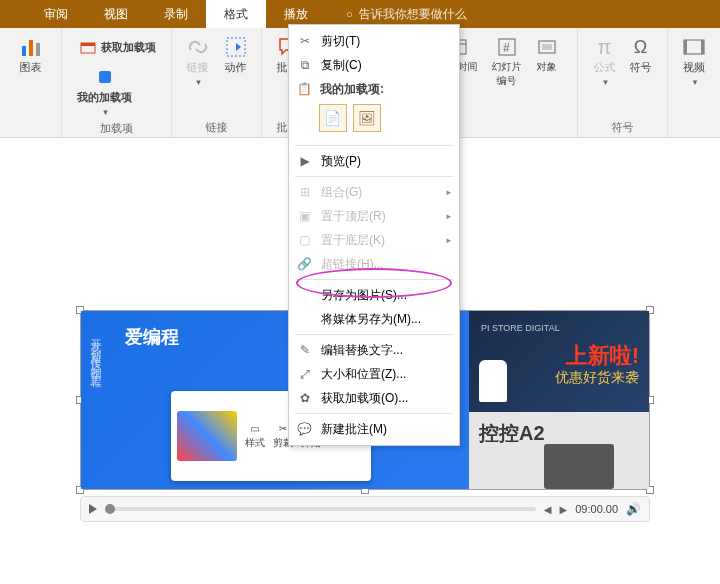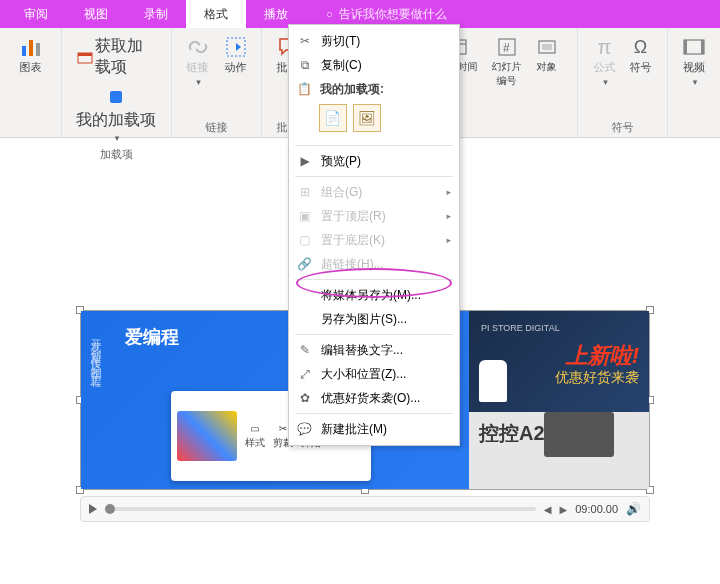--- a/index.html
+++ b/index.html
@@ -1,29 +1,29 @@
 <!DOCTYPE html>
 <html><head>
 <meta charset="utf-8">
 <style>
   * { box-sizing: border-box; margin: 0; padding: 0; }
   body { font-family: "Microsoft YaHei", sans-serif; font-size: 12px; background: #fff; width: 720px; height: 584px; overflow: hidden; position: relative; }
-  .tabbar { background: #d946ef; height: 28px; display: flex; align-items: center; color: #fff; padding-left: 6px; }
+  .tabbar { background: #a16207; height: 28px; display: flex; align-items: center; color: #fff; padding-left: 26px; }
   .tab { padding: 0 18px; height: 28px; line-height: 28px; cursor: pointer; }
   .tab.active { background: #fff; color: #333; }
   .search-hint { margin-left: 20px; color: #fff; opacity: .85; display: flex; align-items: center; gap: 6px; }
   .search-hint::before { content: "○"; font-size: 11px; }
   .ribbon { background: #f3f2f1; height: 110px; border-bottom: 1px solid #d6d6d6; display: flex; }
   .rgroup { border-right: 1px solid #e1e1e1; padding: 6px 10px 2px; display: flex; flex-direction: column; justify-content: space-between; align-items: center; }
   .rgroup .caption { font-size: 11px; color: #666; text-align: center; padding-top: 2px; }
   .rstack { display: flex; flex-direction: column; gap: 4px; align-items: flex-start; }
   .rrow { display: flex; align-items: center; gap: 4px; }
   .ribbtn { display: flex; flex-direction: column; align-items: center; gap: 2px; font-size: 11px; color: #444; cursor: pointer; padding: 2px 4px; }
   .ribbtn .ico { width: 22px; height: 22px; display: flex; align-items: center; justify-content: center; }
-  .small-label { font-size: 16px; color: #444; }
+  .small-label { font-size: 11px; color: #444; font-weight: bold; }
   .dd::after { content: "▾"; font-size: 9px; margin-left: 2px; color: #666; }
   .gray { color: #bbb; }
   .context-menu { position: absolute; top: 24px; left: 288px; width: 172px; background: #fff; border: 1px solid #ccc; box-shadow: 2px 2px 6px rgba(0,0,0,.2); z-index: 50; padding: 4px 0; }
   .cm-item { display: flex; align-items: center; padding: 4px 10px 4px 8px; gap: 8px; height: 24px; cursor: pointer; position: relative; }
   .cm-item.disabled { color: #bbb; cursor: default; }
   .cm-ico { width: 16px; height: 16px; flex-shrink: 0; display: flex; align-items: center; justify-content: center; font-size: 12px; color: #666; }
   .cm-item.disabled .cm-ico { color: #ccc; }
   .cm-arrow { position: absolute; right: 8px; font-size: 9px; color: #888; }
   .cm-sep { height: 1px; background: #e3e3e3; margin: 3px 6px; }
   .cm-section-label { font-weight: 600; padding: 4px 10px 2px 32px; color: #444; }
@@ -42,23 +42,23 @@
   .left-pane .v { writing-mode: vertical-rl; font-size: 11px; letter-spacing: 2px; color: rgba(255,255,255,.6); position: absolute; left: 6px; top: 20px; line-height: 18px; }
   .left-pane .big { font-size: 18px; font-weight: 700; }
   .left-pane .sub { font-size: 13px; margin-top: 8px; }
   .mac-window { position: absolute; bottom: 8px; left: 90px; width: 200px; height: 90px; background: #fff; border-radius: 4px; box-shadow: 0 2px 6px rgba(0,0,0,.3); padding: 6px; display: flex; gap: 8px; align-items: center; }
   .mac-window .thumb { width:60px; height:50px; background: linear-gradient(45deg,#f44,#48f,#fc0); border-radius:3px; }
   .mw-btn { font-size:10px; display:flex; flex-direction:column; align-items:center; gap:2px; color:#444; }
   .right-pane { width: 180px; display: flex; flex-direction: column; }
   .rp-top { flex:1; background: linear-gradient(135deg,#1a2d4a,#26436e); color:#fff; position:relative; padding:12px; }
   .rp-top .badge { font-size:9px; opacity:.7; }
   .rp-top .lamp { position:absolute; left:10px; bottom:10px; width:28px; height:42px; background:#fff; border-radius:6px 6px 2px 2px; }
-  .rp-top .title { position:absolute; right:10px; top:30px; font-size:22px; font-weight:800; color:#ff3b1f; font-style:italic; }
+  .rp-top .title { position:absolute; right:10px; top:30px; font-size:22px; font-weight:800; color:#ff3b1f; }
   .rp-top .sub { position:absolute; right:10px; top:58px; font-size:14px; color:#f5c84a; }
-  .rp-bot { flex:1; background:#e6e6e6; position:relative; display:flex; align-items:flex-start; justify-content:center; }
+  .rp-bot { flex:1; background:#e6e6e6; position:relative; display:flex; align-items:flex-end; justify-content:center; }
   .rp-bot .t { position:absolute; left:10px; top:8px; font-size:20px; font-weight:800; color:#3a3a3a; }
   .rp-bot .box { width:70px; height:45px; background:#555; border-radius:3px; margin-left:40px; }
   .playbar { margin-top: 6px; height: 26px; background: #f7f7f7; border: 1px solid #ddd; border-radius: 4px; display: flex; align-items: center; padding: 0 8px; gap: 8px; }
   .playbtn { width:0; height:0; border-left:8px solid #666; border-top:5px solid transparent; border-bottom:5px solid transparent; cursor:pointer; }
   .track { flex:1; height:4px; background:#ddd; border-radius:2px; position:relative; }
   .track::before { content:""; position:absolute; left:0; top:-3px; width:10px; height:10px; border-radius:50%; background:#888; }
   .time { font-size:11px; color:#444; }
   .skip { font-size:10px; color:#666; cursor:pointer; }
   .vol { font-size:12px; color:#666; cursor:pointer; }
   svg { display:block; }
@@ -241,38 +241,38 @@
       <span>置于底层(K)</span>
       <span class="cm-arrow">▸</span>
     </div>
   <div class="cm-item disabled">
       <span class="cm-ico">🔗</span>
       <span>超链接(H)...</span>
     </div>
   <div class="cm-sep"></div>
   <div class="cm-item">
       <span class="cm-ico"></span>
+      <span>另存为图片(S)...</span>
+    </div>
+  <div class="cm-item">
+      <span class="cm-ico"></span>
       <span>将媒体另存为(M)...</span>
-    </div>
-  <div class="cm-item">
-      <span class="cm-ico"></span>
-      <span>另存为图片(S)...</span>
     </div>
   <div class="cm-sep"></div>
   <div class="cm-item">
       <span class="cm-ico">✎</span>
       <span>编辑替换文字...</span>
     </div>
   <div class="cm-item">
       <span class="cm-ico">⤢</span>
       <span>大小和位置(Z)...</span>
     </div>
   <div class="cm-item">
       <span class="cm-ico">✿</span>
-      <span>优惠好货来袭(O)...</span>
+      <span>获取加载项(O)...</span>
     </div>
   <div class="cm-sep"></div>
   <div class="cm-item">
       <span class="cm-ico">💬</span>
       <span>新建批注(M)</span>
     </div>
 </div>
 
 <div class="highlight-oval"></div>
 

